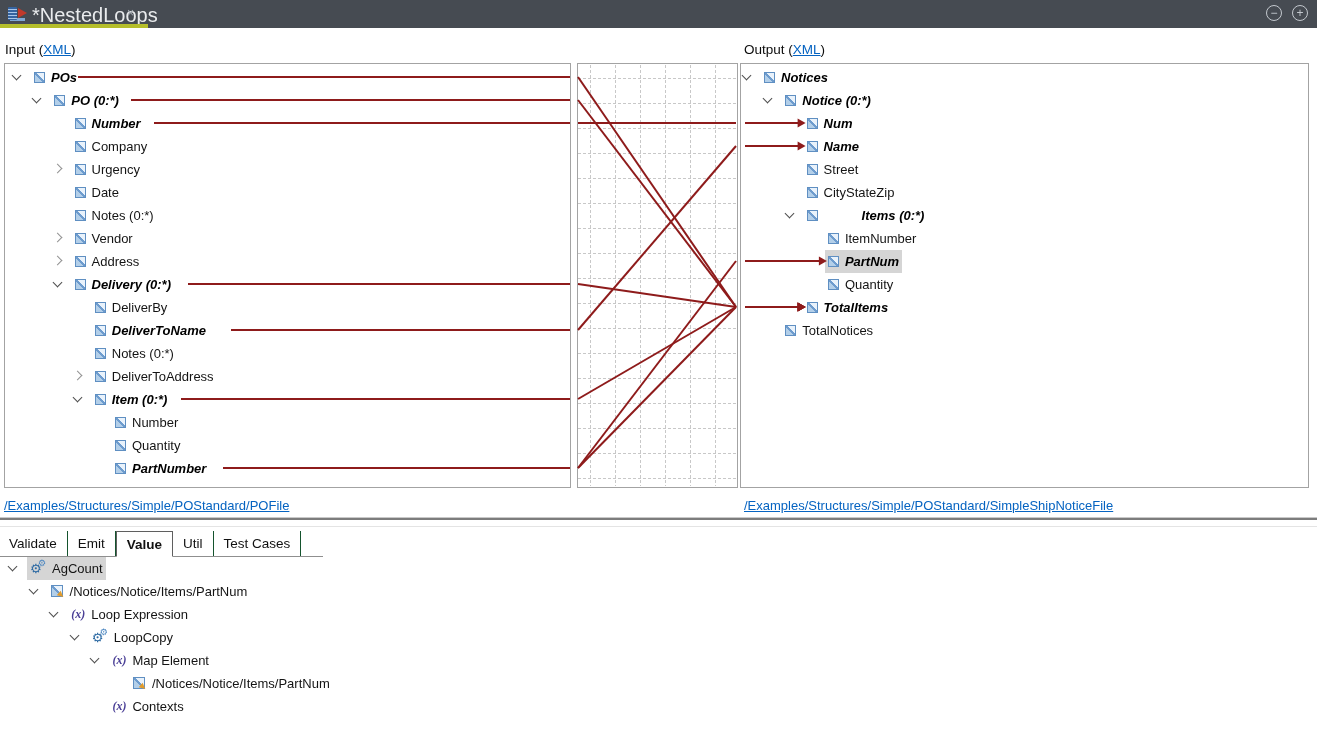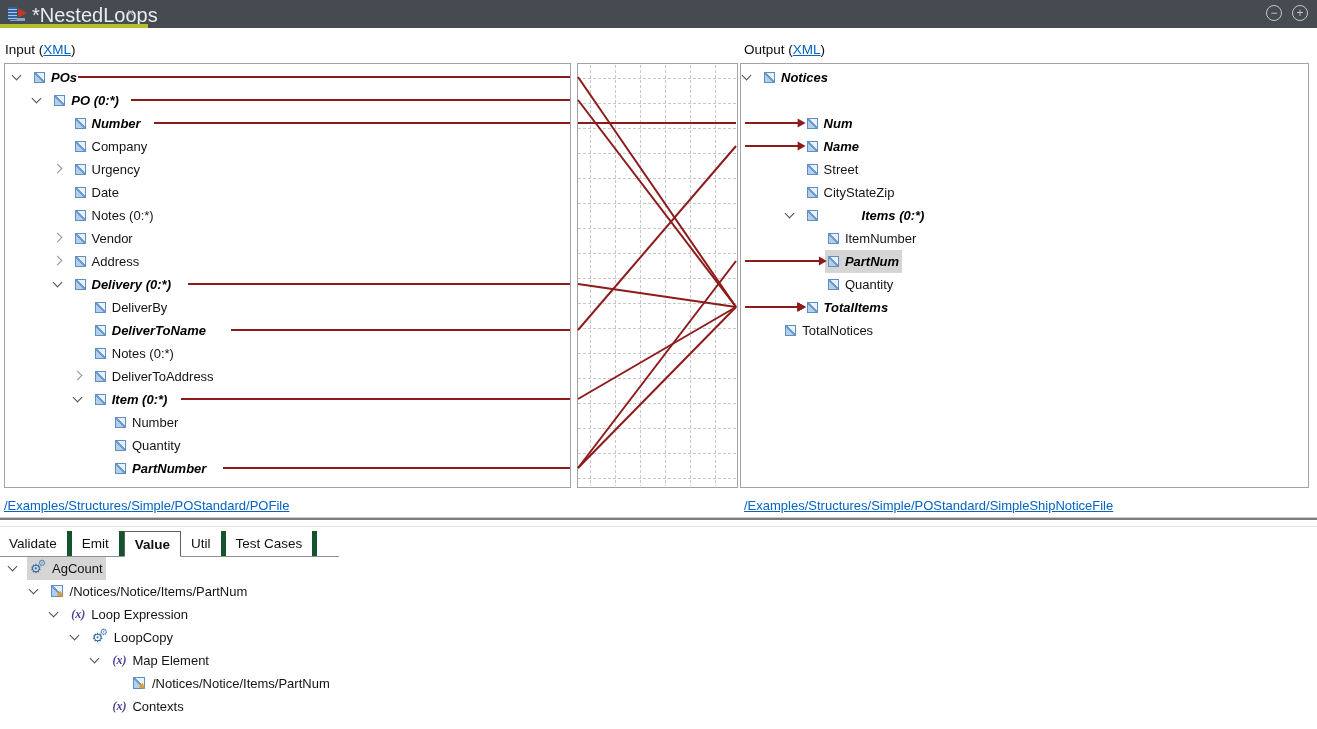--- a/index.html
+++ b/index.html
@@ -56,21 +56,21 @@
   .el-ref::before { content:""; position:absolute; left:0; top:0; width:10px; height:10px; border:1px solid #5f8fc2;
              background:linear-gradient(to top right,#b3cfe9 0 44%,#6e9cce 44% 56%,#e9f2fb 56% 100%); }
   .el-ref::after { content:""; position:absolute; right:0; bottom:0; width:0; height:0; transform:rotate(40deg);
              border-top:3px solid transparent; border-bottom:3px solid transparent; border-left:6px solid #e09b2d; }
   
   .split1 { position:absolute; left:0; top:517px; width:1317px; height:1px; background:#c9c9c9; }
   .split2 { position:absolute; left:0; top:518px; width:1317px; height:2px; background:#7d7d7d; }
   .split3 { position:absolute; left:0; top:526px; width:1317px; height:1px; background:#e4e4e4; }
   .tabstrip { position:absolute; left:0; top:531px; height:26px; display:inline-flex; align-items:stretch;
               border-bottom:1px solid #8f8f8f; padding-right:22px; background:#fff; }
-  .tab { padding:0 10px; line-height:25px; font-size:13.5px; border-right:5px solid #14532d; color:#111; cursor:default; }
+  .tab { padding:0 10px; line-height:25px; font-size:13.5px; border-right:1px solid #14532d; color:#111; cursor:default; }
   .tab:first-child { padding-left:9px; }
   .tab.active { font-weight:700; border:1px solid #5f5f5f; border-bottom:1px solid #fff; margin-bottom:-1px; background:#fff; }
   #bottom-tree { position:absolute; left:0; top:557px; width:1317px; height:172px; }
 </style>
 </head>
 <body>
 
 <div>
 
   <div class="titlebar">
@@ -211,20 +211,27 @@
         </span>
       </div>
     </div>
   <div class="panel panel-canvas"></div>
   <div class="panel panel-output" id="output-panel">
       <div class="row" style="top: 2px;">
         <span class="chev open" style="left: 2px;"></span>
         <span class="wrap" style="left: 20px;">
           <span class="el-icon"></span>
           <span class="lbl mapped">Notices</span>
+        </span>
+      </div>
+      <div class="row" style="top: 25px;">
+        <span class="chev open" style="left: 23.3px;"></span>
+        <span class="wrap" style="left: 41.3px;">
+          <span class="el-icon"></span>
+          <span class="lbl mapped">Notice (0:*)</span>
         </span>
       </div>
       <div class="row" style="top: 48px;">
         <span class="wrap" style="left: 62.6px;">
           <span class="el-icon"></span>
           <span class="lbl mapped">Num</span>
         </span>
       </div>
       <div class="row" style="top: 71px;">
         <span class="wrap" style="left: 62.6px;">

